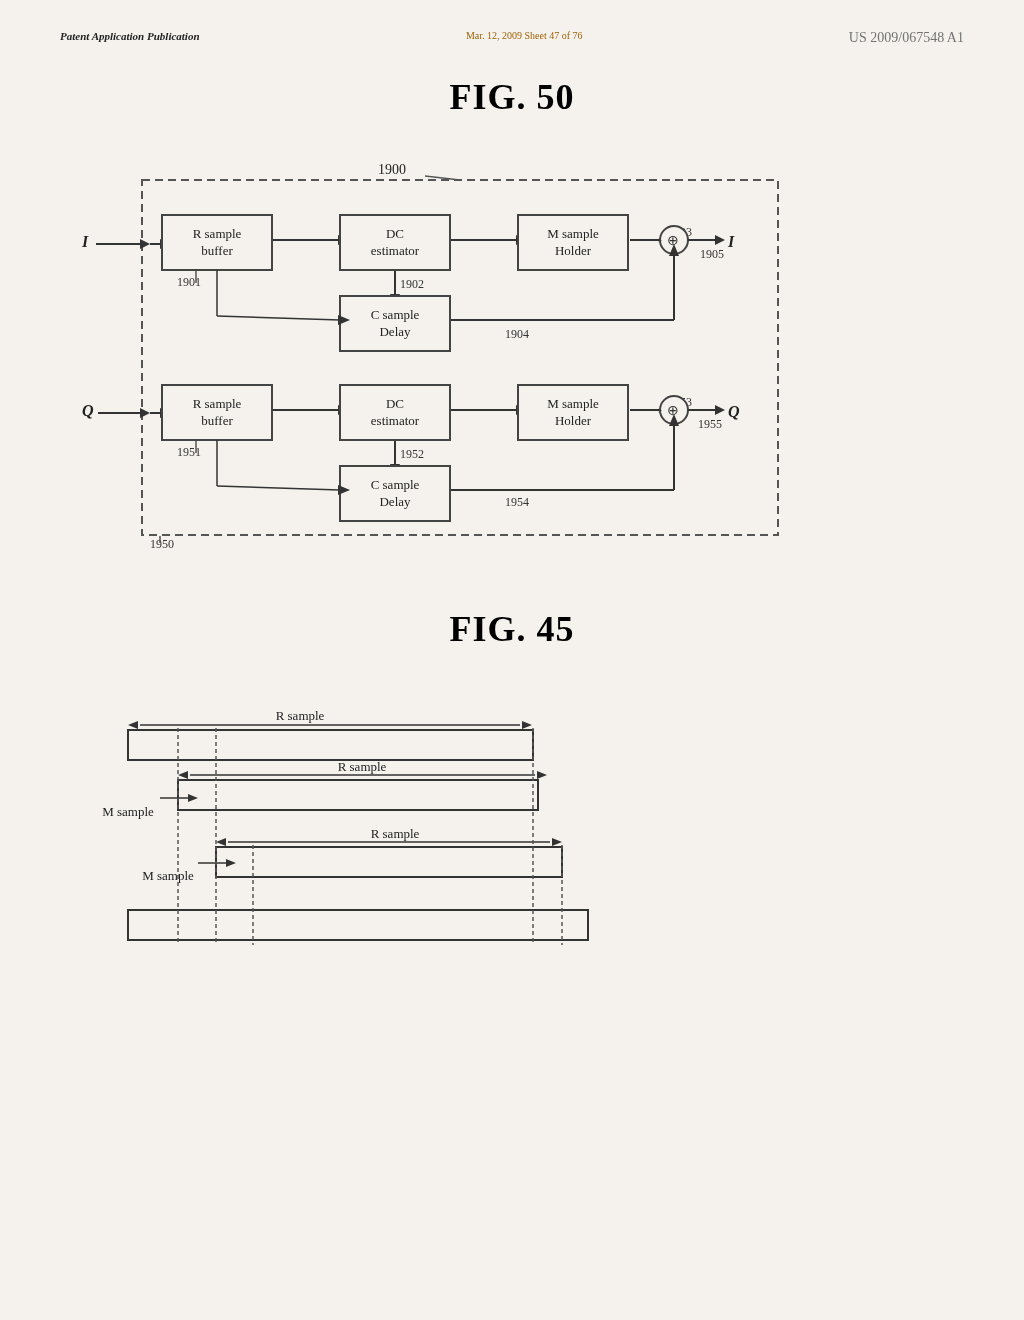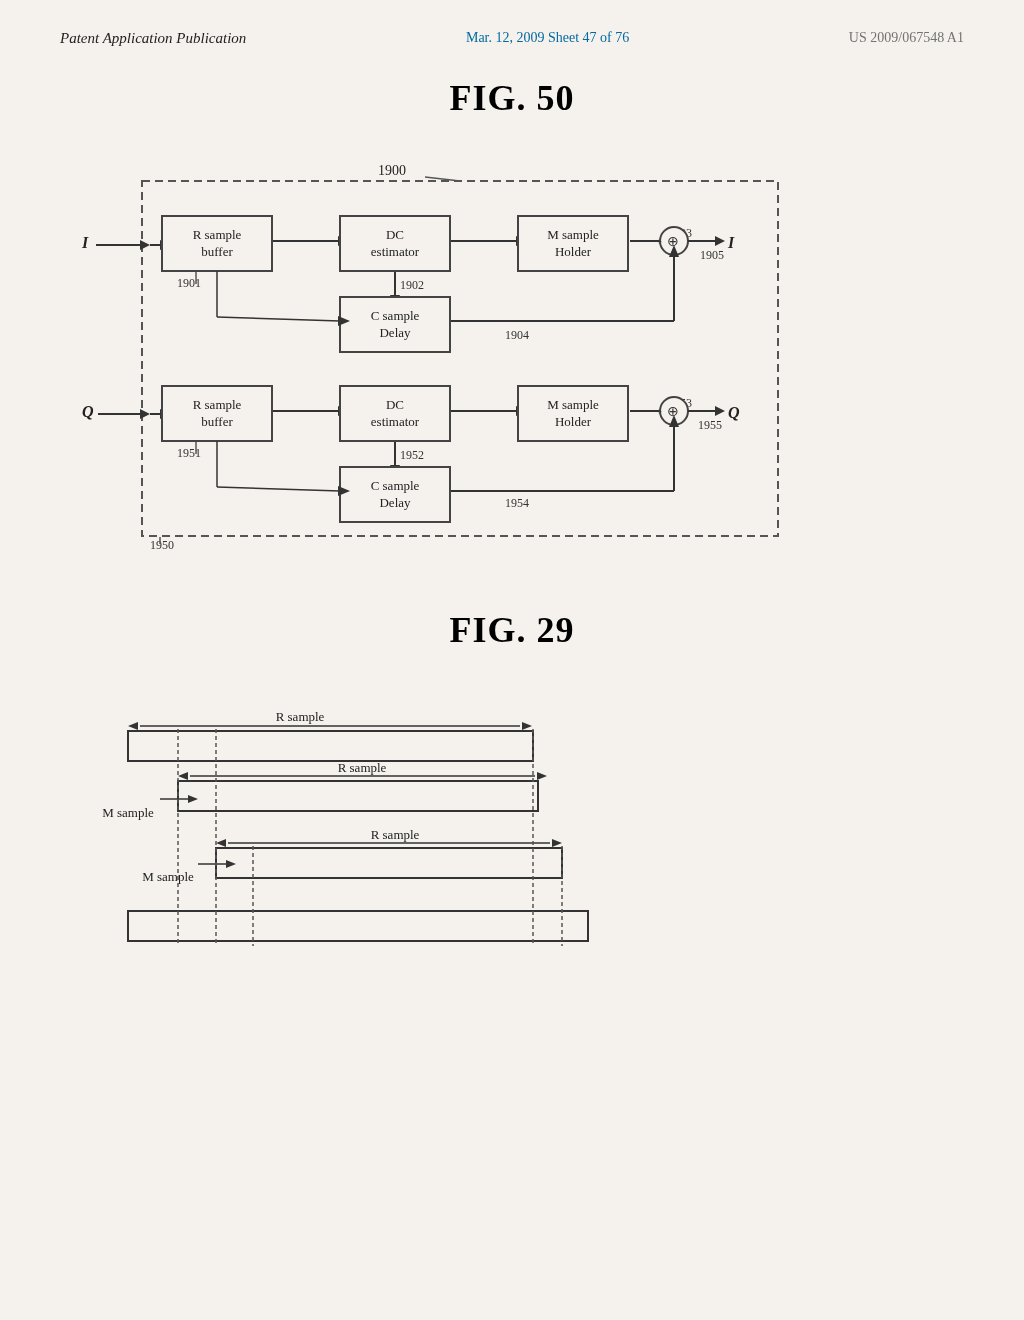--- a/index.html
+++ b/index.html
@@ -18,28 +18,28 @@
       position: relative;
     }
     .header {
       display: flex;
       justify-content: space-between;
       align-items: flex-start;
       margin-bottom: 30px;
       border-bottom: none;
     }
     .header-left {
-      font-size: 15px;
-      font-weight: normal;
+      font-size: 11px;
+      font-weight: bold;
       font-style: italic;
       color: #222;
     }
     .header-center {
-      font-size: 14px;
-      color: #0369a1;
+      font-size: 10px;
+      color: #a16207;
       text-align: center;
     }
     .header-right {
       font-size: 14px;
       color: #737373;
       text-align: right;
     }
     .fig-title {
       text-align: center;
       font-size: 36px;
@@ -220,21 +220,21 @@
 
         <line x1="157" y1="292" x2="157" y2="338" stroke="#333" stroke-width="1.5"></line>
         <line x1="157" y1="338" x2="280" y2="342" stroke="#333" stroke-width="1.5"></line>
         <polygon points="278,337 290,342 278,347" fill="#333"></polygon>
 
       </svg>
 
     </div>
   </div>
 
-  <div class="fig-title">FIG. 29</div>
+  <div class="fig-title">FIG. 45</div>
 
   <div class="diagram-area">
     <div style="position:relative; width:600px; height:380px;">
       <svg width="600" height="380">
 
         <line x1="80" y1="45" x2="460" y2="45" stroke="#333" stroke-width="1.5"></line>
         <polygon points="78,41 68,45 78,49" fill="#333"></polygon>
         <polygon points="462,41 472,45 462,49" fill="#333"></polygon>
         <text x="240" y="40" font-size="13" font-family="Times New Roman" text-anchor="middle" fill="#222">R sample</text>
 

